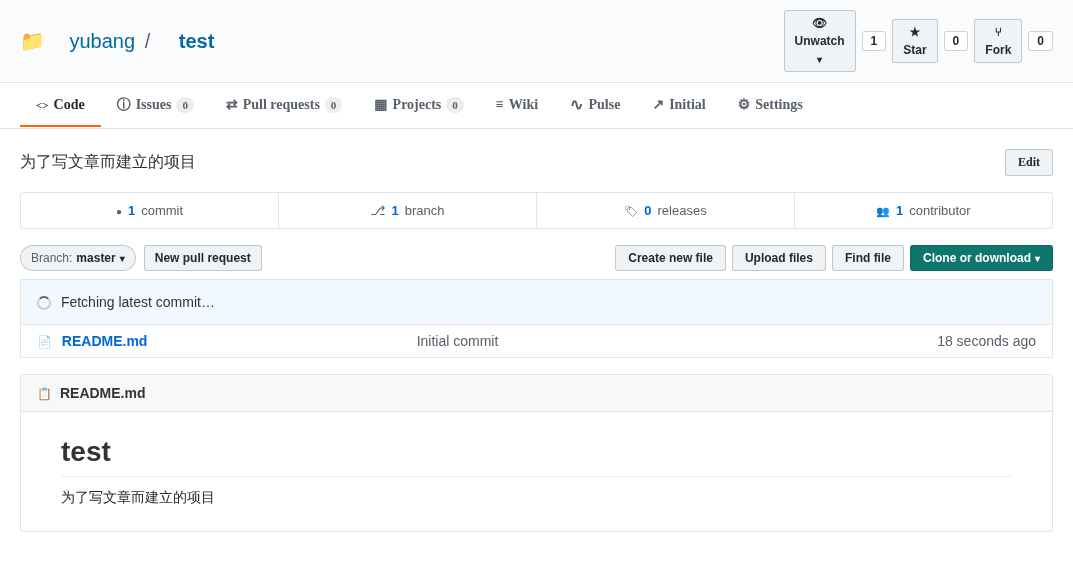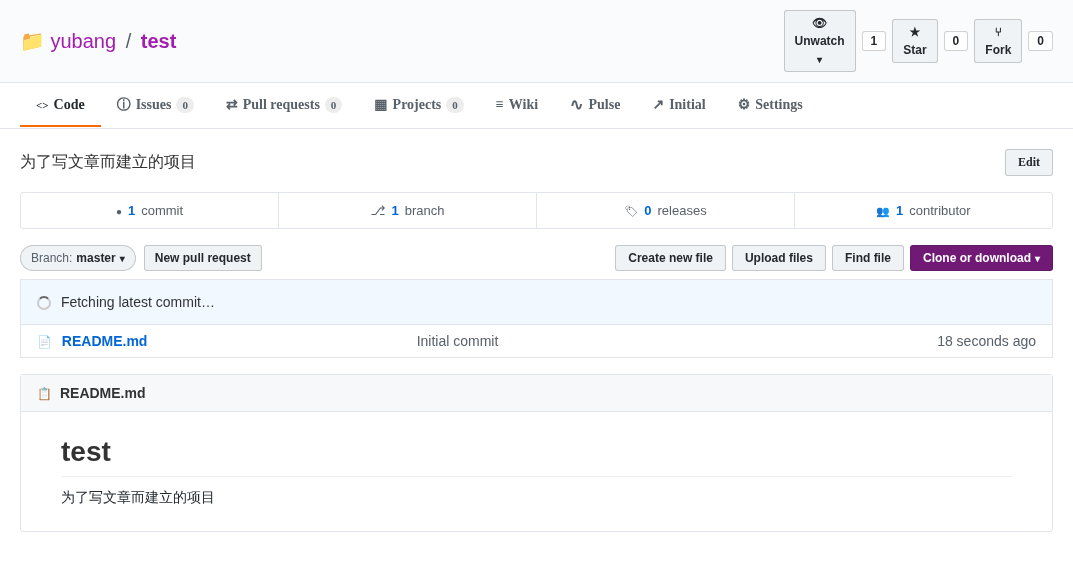--- a/index.html
+++ b/index.html
@@ -8,21 +8,21 @@
     
     .repo-header {
       display: flex;
       align-items: center;
       justify-content: space-between;
       padding: 10px 20px;
       background: #fafbfc;
       border-bottom: 1px solid #e1e4e8;
     }
     .repo-title { font-size: 20px; }
-    .repo-title a { color: #a21caf; text-decoration: none; }
+    .repo-title a { color: #0369a1; text-decoration: none; margin-left: 19px; }
     .repo-title .separator { color: #586069; margin: 0 4px; }
     .repo-title .repo-name { font-weight: bold; }
     .repo-actions { display: flex; gap: 6px; align-items: center; }
     .action-btn {
       display: inline-flex; align-items: center; gap: 4px;
       padding: 5px 10px; font-size: 12px; font-weight: 600;
       background: #eff3f6; border: 1px solid rgba(27,31,35,.2);
       border-radius: 3px; cursor: pointer; color: #24292e;
       text-decoration: none;
       flex-direction: column;
@@ -105,21 +105,21 @@
 
     .gray-btn {
       padding: 5px 12px; font-size: 12px; font-weight: 600;
       background: #eff3f6; border: 1px solid rgba(27,31,35,.2);
       border-radius: 3px; cursor: pointer; color: #24292e;
     }
 
     .green-btn {
       display: inline-flex; align-items: center; gap: 4px;
       padding: 5px 12px; font-size: 12px; font-weight: 600;
-      background: #701a75; border: 1px solid rgba(27,31,35,.2);
+      background: #0f766e; border: 1px solid rgba(27,31,35,.2);
       border-radius: 3px; cursor: pointer; color: #fff;
     }
 
     
     .file-table {
       width: 100%; border: 1px solid #e1e4e8; border-radius: 3px;
       border-collapse: collapse; margin-top: 8px;
     }
     .fetching-row td {
       padding: 14px 16px; background: #f1f8ff;

